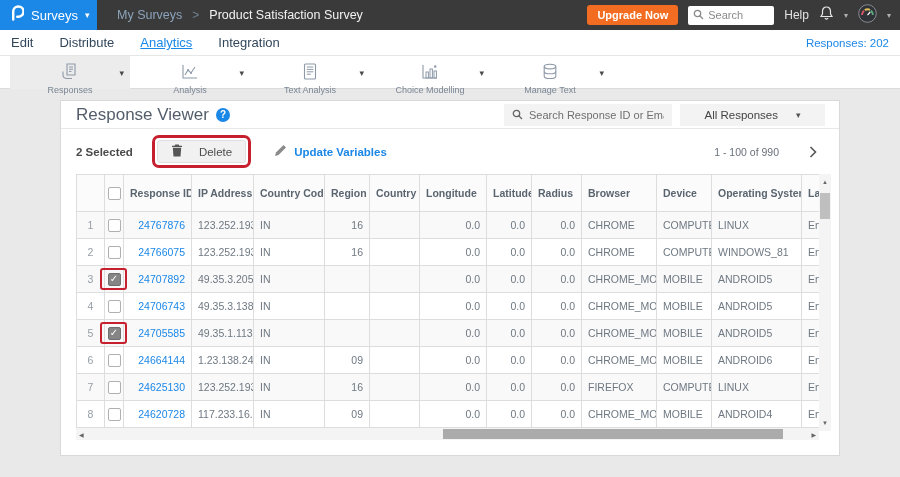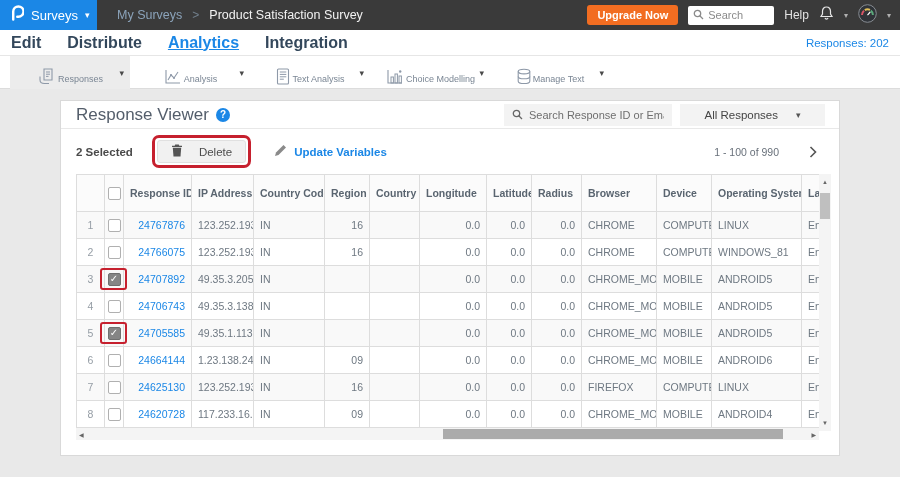--- a/index.html
+++ b/index.html
@@ -18,29 +18,29 @@
   .topbar-right { margin-left:auto; display:flex; align-items:center; gap:10px; padding-right:9px; }
   .upgrade-btn { background:#f26d21; color:#fff; font-size:11px; font-weight:bold; padding:4px 10px; border-radius:3px; border:none; cursor:pointer; }
   .top-search { width:86px; height:19px; background:#fff; border-radius:2px; display:flex; align-items:center; gap:4px; padding:0 5px; }
   .top-search input { border:none; outline:none; width:62px; font-size:11px; color:#555; background:transparent; font-family:inherit; }
   .top-search input::placeholder { color:#8a8a8a; }
   .help-link { color:#e3e3e3; font-size:12px; }
   .icon-caret { color:#b0b0b0; font-size:8px; }
 
   
   .navrow { position:absolute; top:30px; left:0; width:900px; height:26px; background:#fff; display:flex; align-items:center; padding:0 11px; border-bottom:1px solid #e6e6e6; }
-  .nav-tab { font-size:16px; font-weight:bold; color:#33475b; margin-right:26px; cursor:pointer; }
+  .nav-tab { font-size:13px; font-weight:normal; color:#33475b; margin-right:26px; cursor:pointer; }
   .nav-tab.active { color:#1b87e6; text-decoration:underline; }
   .responses-count { margin-left:auto; color:#1b87e6; font-size:11.5px; }
 
   
   .toolbar { position:absolute; top:56px; left:0; width:900px; height:33px; background:#fff; display:flex; padding-left:10px; border-bottom:1px solid #dcdcdc; }
   .tool-item { position:relative; width:120px; height:33px; display:flex; align-items:center; justify-content:center; cursor:pointer; }
   .tool-item.active { background:#ececec; }
-  .tool-core { display:flex; align-items:center; gap:1px;margin-top:12px; }
+  .tool-core { display:flex; flex-direction:column; align-items:center; gap:1px;margin-top:12px; }
   .tool-label { font-size:9px; color:#7a8694; }
   .tool-caret { position:absolute; right:6px; top:12px; color:#4a4a4a; font-size:9px; }
 
   
   .card { position:absolute; top:100px; left:60px; width:780px; height:356px; background:#fff; border:1px solid #d9d9d9; }
   .card-head { height:28px; display:flex; align-items:center; padding:0 14px 0 15px; border-bottom:1px solid #e8e8e8; }
   .viewer-title { font-size:17px; color:#545e6b; }
   .help-badge { width:14px; height:14px; border-radius:50%; background:#1b87e6; color:#fff; font-size:10px; font-weight:bold; display:inline-flex; align-items:center; justify-content:center; margin-left:7px; cursor:pointer; }
   .head-right { margin-left:auto; display:flex; align-items:center; gap:8px; }
   .viewer-search { width:168px; height:22px; background:#f3f3f3; display:flex; align-items:center; gap:6px; padding:0 8px; }

